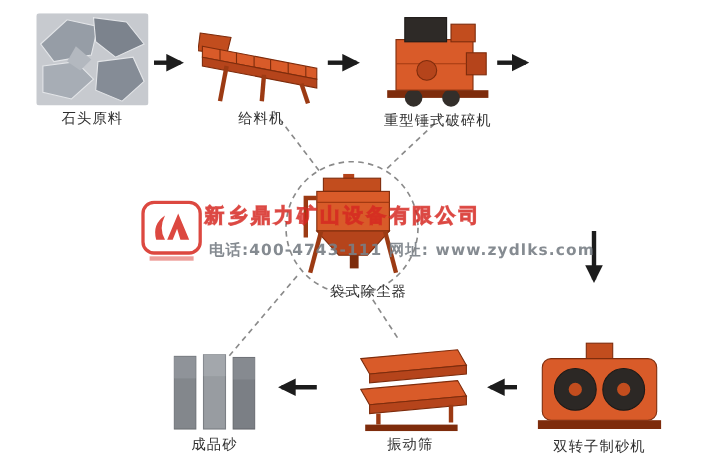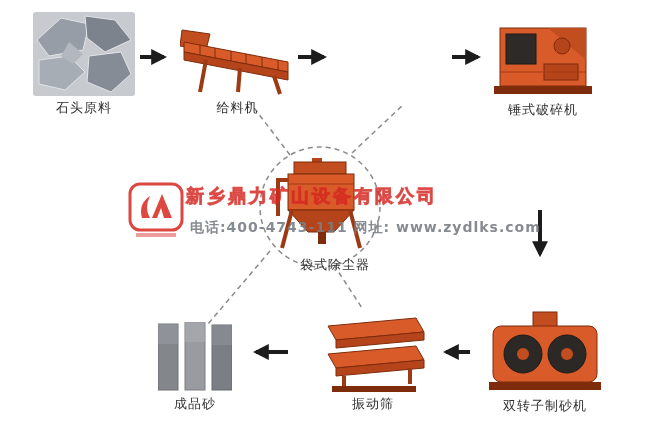--- a/index.html
+++ b/index.html
@@ -79,33 +79,35 @@
         <line x1="82" y1="29" x2="82" y2="39"></line>
           <line x1="98" y1="32" x2="98" y2="42"></line>
       </g>
       <line x1="26" y1="32" x2="20" y2="64" stroke="#9c3a13" stroke-width="4"></line>
       <line x1="60" y1="40" x2="58" y2="64" stroke="#9c3a13" stroke-width="4"></line>
       <line x1="94" y1="48" x2="100" y2="66" stroke="#9c3a13" stroke-width="4"></line>
     </svg>
     <div class="label">给料机</div>
   </div>
 
+  <div class="node" style="left:348px; top:12px; width:100px;">
+    <svg class="art" width="100" height="86" viewBox="0 0 100 86">
+      <rect x="4" y="70" width="92" height="7" fill="#7e2c0c"></rect>
+      <circle cx="28" cy="77" r="8" fill="#332e2a"></circle>
+        <circle cx="62" cy="77" r="8" fill="#332e2a"></circle>
+      <rect x="12" y="24" width="70" height="46" fill="#d95b29" stroke="#7e2c0c"></rect>
+      <rect x="20" y="4" width="38" height="22" fill="#2e2a27" stroke="#1d1a18"></rect>
+      <rect x="62" y="10" width="22" height="16" fill="#c24d1e" stroke="#7e2c0c"></rect>
+      <rect x="76" y="36" width="18" height="20" fill="#b5441b" stroke="#7e2c0c"></rect>
+      <line x1="12" y1="46" x2="76" y2="46" stroke="#a33a12"></line>
+      <circle cx="40" cy="52" r="9" fill="#b5441b" stroke="#7e2c0c"></circle>
+    </svg>
+    <div class="label">重型锤式破碎机</div>
+  </div>
 
-  <div class="node" style="left:492px; top:18px; width:102px;">
-    <svg class="art" width="102" height="80" viewBox="0 0 102 80">
-      <rect x="2" y="68" width="98" height="8" fill="#7e2c0c"></rect>
-      <rect x="8" y="10" width="86" height="58" fill="#d95b29" stroke="#7e2c0c"></rect>
-      <polygon points="56,10 94,10 94,42" fill="#c24d1e"></polygon>
-      <rect x="14" y="16" width="30" height="30" fill="#2e2a27" stroke="#1d1a18"></rect>
-      <rect x="52" y="46" width="34" height="16" fill="#b5441b" stroke="#7e2c0c"></rect>
-      <line x1="8" y1="54" x2="94" y2="54" stroke="#a33a12"></line>
-      <circle cx="70" cy="28" r="8" fill="#b5441b" stroke="#7e2c0c"></circle>
-    </svg>
-    <div class="label">锤式破碎机</div>
-  </div>
 
   <div class="node" style="left:272px; top:158px; width:98px;align-items:flex-end;">
     <svg class="art" width="98" height="95" viewBox="0 0 98 95">
       <rect x="40" y="0" width="10" height="8" fill="#b5441b"></rect>
       <rect x="22" y="4" width="52" height="12" fill="#c24d1e" stroke="#7e2c0c"></rect>
       <rect x="16" y="16" width="66" height="36" fill="#d95b29" stroke="#7e2c0c"></rect>
       <line x1="16" y1="26" x2="82" y2="26" stroke="#a33a12"></line>
       <polygon points="16,52 82,52 62,74 36,74" fill="#b5441b" stroke="#7e2c0c"></polygon>
       <line x1="20" y1="52" x2="10" y2="90" stroke="#9c3a13" stroke-width="4"></line>
       <line x1="78" y1="52" x2="88" y2="90" stroke="#9c3a13" stroke-width="4"></line>

